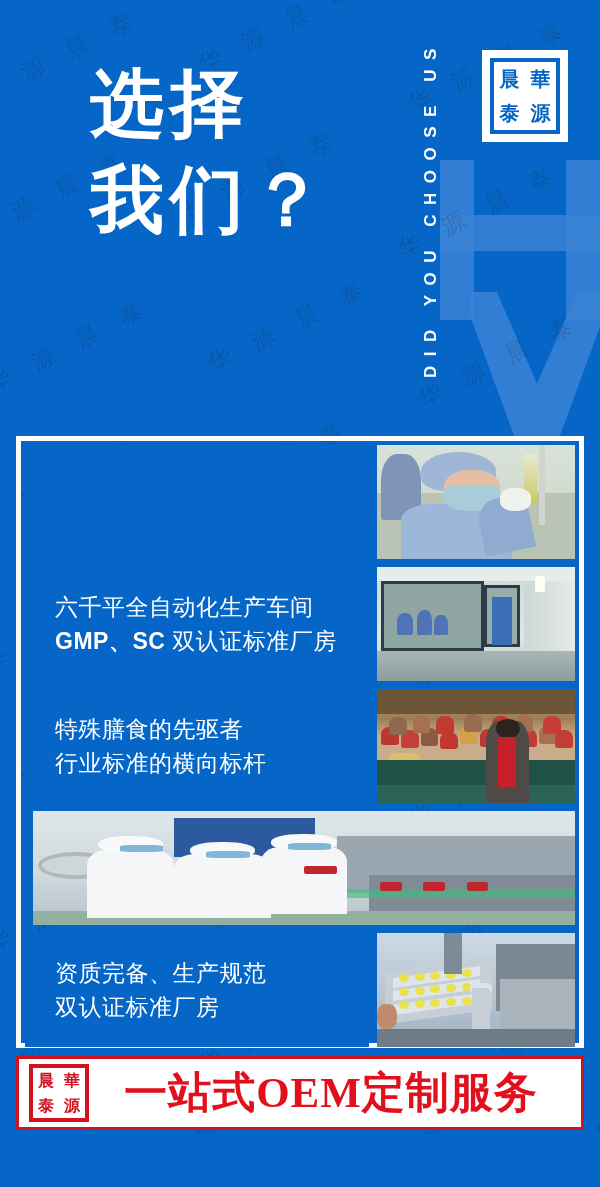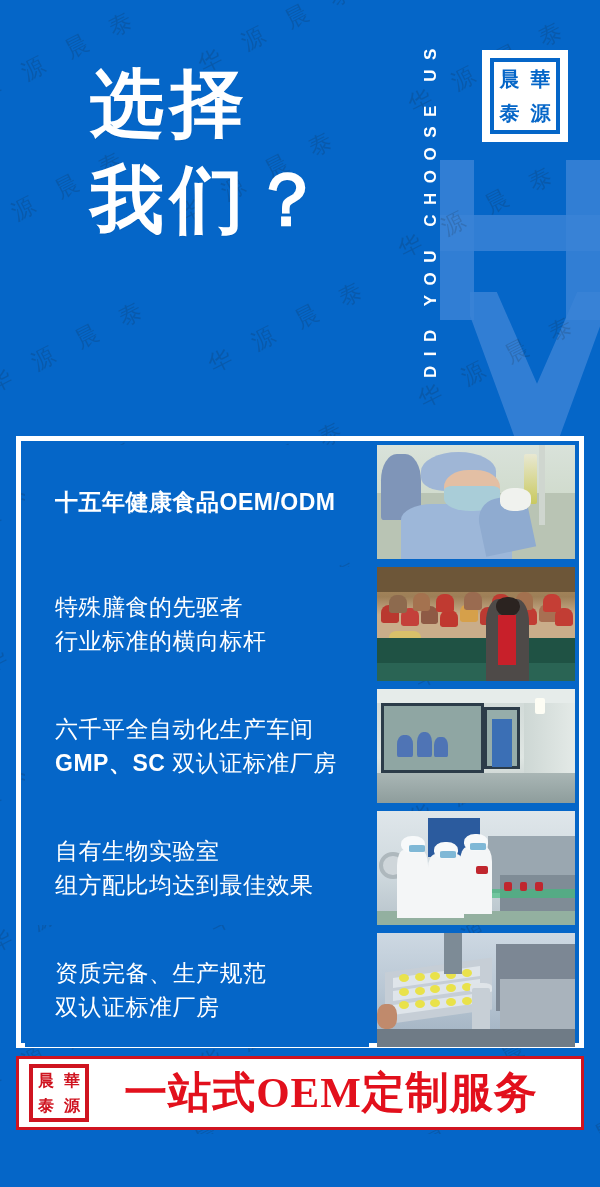--- a/index.html
+++ b/index.html
@@ -299,34 +299,56 @@
         <div class="sc">泰</div>
         <div class="sc">源</div>
       </div>
     </div>
   </div>
 
   <div class="features-frame">
 
     <div class="feature-row">
       <div class="feature-card bold">
-        <span class="fl">十五年健康食品OEM/ODM</span>
       </div>
       <div class="feature-photo">
         <div class="ph p1">
           <div class="wall"></div>
             <div class="bg-person"></div>
           <div class="gown"></div>
             <div class="cap"></div>
           <div class="face"></div>
             <div class="mask"></div>
           <div class="stand"></div>
             <div class="vial"></div>
           <div class="arm"></div>
             <div class="glove"></div>
+        </div>
+      </div>
+    </div>
+
+    <div class="feature-row">
+      <div class="feature-card">
+        <span class="fl">六千平全自动化生产车间</span>
+        <span class="fl"><span class="en-bold">GMP、SC</span> 双认证标准厂房</span>
+      </div>
+      <div class="feature-photo">
+        <div class="ph p3">
+          <div class="hall"></div>
+          <div class="ceil"></div>
+          <div class="lamp" style="left:6%;  top:14%; width:28%; height:4%;"></div>
+          <div class="lamp" style="left:40%; top:18%; width:18%; height:4%;"></div>
+          <div class="lamp" style="left:80%; top:8%;  width:5%;  height:14%;"></div>
+          <div class="glass"></div>
+          <div class="worker" style="left:10%; top:40%; width:8%;  height:20%;"></div>
+          <div class="worker" style="left:20%; top:38%; width:8%;  height:22%;"></div>
+          <div class="worker" style="left:29%; top:42%; width:7%;  height:18%;"></div>
+          <div class="glass2"></div>
+          <div class="door"></div>
+          <div class="floor"></div>
         </div>
       </div>
     </div>
 
     <div class="feature-row">
       <div class="feature-card">
         <span class="fl">特殊膳食的先驱者</span>
         <span class="fl">行业标准的横向标杆</span>
       </div>
       <div class="feature-photo">
@@ -355,47 +377,20 @@
           <div class="table"></div>
             <div class="table2"></div>
           <div class="speaker"></div>
             <div class="sp-head"></div>
             <div class="sp-scarf"></div>
         </div>
       </div>
     </div>
 
     <div class="feature-row">
-      <div class="feature-card">
-        <span class="fl">六千平全自动化生产车间</span>
-        <span class="fl"><span class="en-bold">GMP、SC</span> 双认证标准厂房</span>
-      </div>
-      <div class="feature-photo">
-        <div class="ph p3">
-          <div class="hall"></div>
-          <div class="ceil"></div>
-          <div class="lamp" style="left:6%;  top:14%; width:28%; height:4%;"></div>
-          <div class="lamp" style="left:40%; top:18%; width:18%; height:4%;"></div>
-          <div class="lamp" style="left:80%; top:8%;  width:5%;  height:14%;"></div>
-          <div class="glass"></div>
-          <div class="worker" style="left:10%; top:40%; width:8%;  height:20%;"></div>
-          <div class="worker" style="left:20%; top:38%; width:8%;  height:22%;"></div>
-          <div class="worker" style="left:29%; top:42%; width:7%;  height:18%;"></div>
-          <div class="glass2"></div>
-          <div class="door"></div>
-          <div class="floor"></div>
-        </div>
-      </div>
-    </div>
-
-    <div class="feature-row">
-      <div class="feature-card">
-        <span class="fl">自有生物实验室</span>
-        <span class="fl">组方配比均达到最佳效果</span>
-      </div>
       <div class="feature-photo">
         <div class="ph p4">
           <div class="bgpanel"></div>
           <div class="machine"></div>
             <div class="mach2"></div>
             <div class="belt"></div>
           <div class="roll"></div>
           <div class="floor"></div>
           <div class="wk" style="left:10%; top:34%; width:16%; height:60%;"></div>
           <div class="hd" style="left:12%; top:22%; width:12%; height:15%;"></div>

